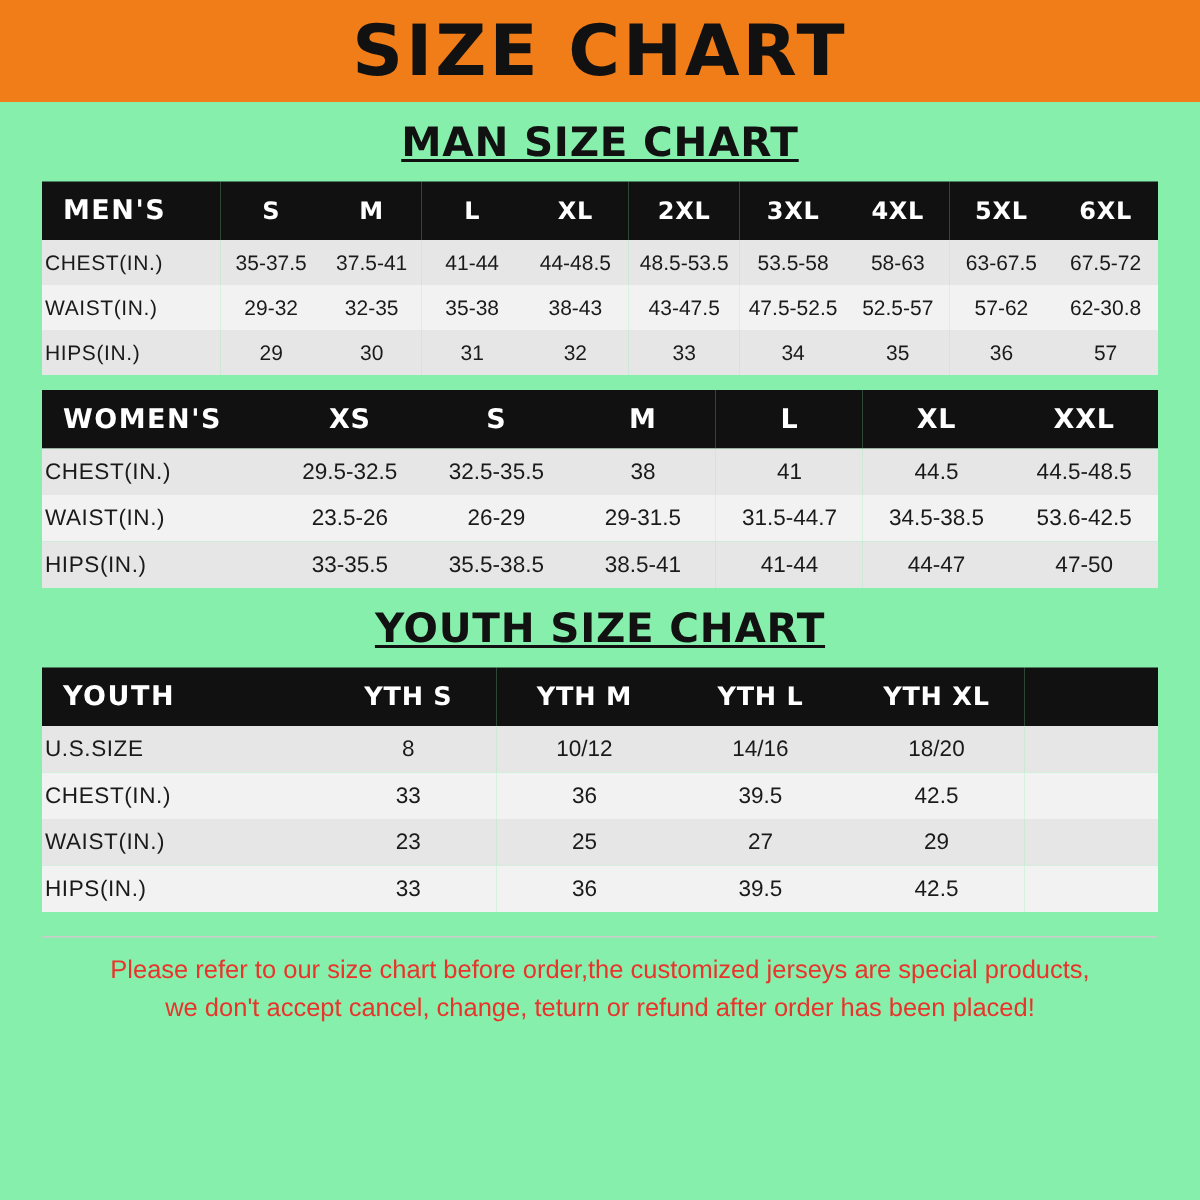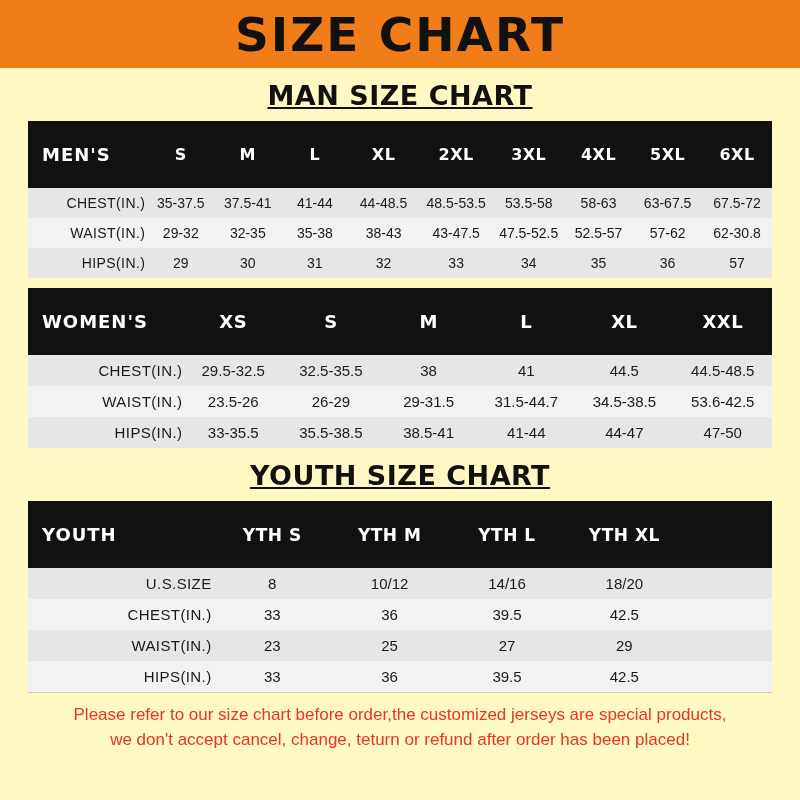--- a/index.html
+++ b/index.html
@@ -10,21 +10,21 @@
     width: 800px;
     height: 800px;
     background: #ffffff;
     font-family: "Liberation Sans", sans-serif;
     overflow: hidden;
   }
   .page {
     position: relative;
     width: 800px;
     height: 800px;
-    background: #fef9c3;
+    background: #86efac;
     box-sizing: border-box;
   }
   .banner {
     height: 68px;
     background: #f07d18;
     display: flex;
     align-items: center;
     justify-content: center;
   }
   .banner-title {
@@ -58,54 +58,55 @@
     table-layout: fixed;
   }
   thead tr {
     background: #111111;
   }
   thead th {
     color: #ffffff;
     font-family: "DejaVu Sans", sans-serif;
     font-weight: bold;
     font-size: 16px;
-    padding: 23px 2px;
+    padding: 9px 2px;
     text-align: center;
     letter-spacing: 0.5px;
   }
   thead th.rowhead {
     text-align: left;
     padding-left: 14px;
     font-size: 17px;
     letter-spacing: 1px;
   }
   tbody td {
     font-family: "Liberation Sans", sans-serif;
     font-size: 14px;
     color: #1a1a1a;
     text-align: center;
     padding: 7px 2px;
   }
   tbody td.rowhead {
-    text-align: right;
+    text-align: left;
     letter-spacing: 0.4px;
     font-size: 14px;
   }
   tbody tr.alt-a td { background: #e6e6e6; }
   tbody tr.alt-b td { background: #f2f2f2; }
 
   .men-table thead th.rowhead { font-size: 18px; }
   .women-table thead th { font-size: 18px; }
   .women-table thead th.rowhead { font-size: 18px; }
   .women-table tbody td { font-size: 15px; }
   .youth-table thead th { font-size: 17px; }
   .youth-table thead th.rowhead { font-size: 18px; }
   .youth-table tbody td { font-size: 15px; }
 
   .footer {
+    margin-top: 16px;
     border-top: 1px solid #cccccc;
     padding-top: 10px;
   }
   .footer p {
     margin: 0;
     text-align: center;
     color: #e8342a;
     font-family: "Liberation Sans", sans-serif;
     font-size: 17px;
     line-height: 1.45;

